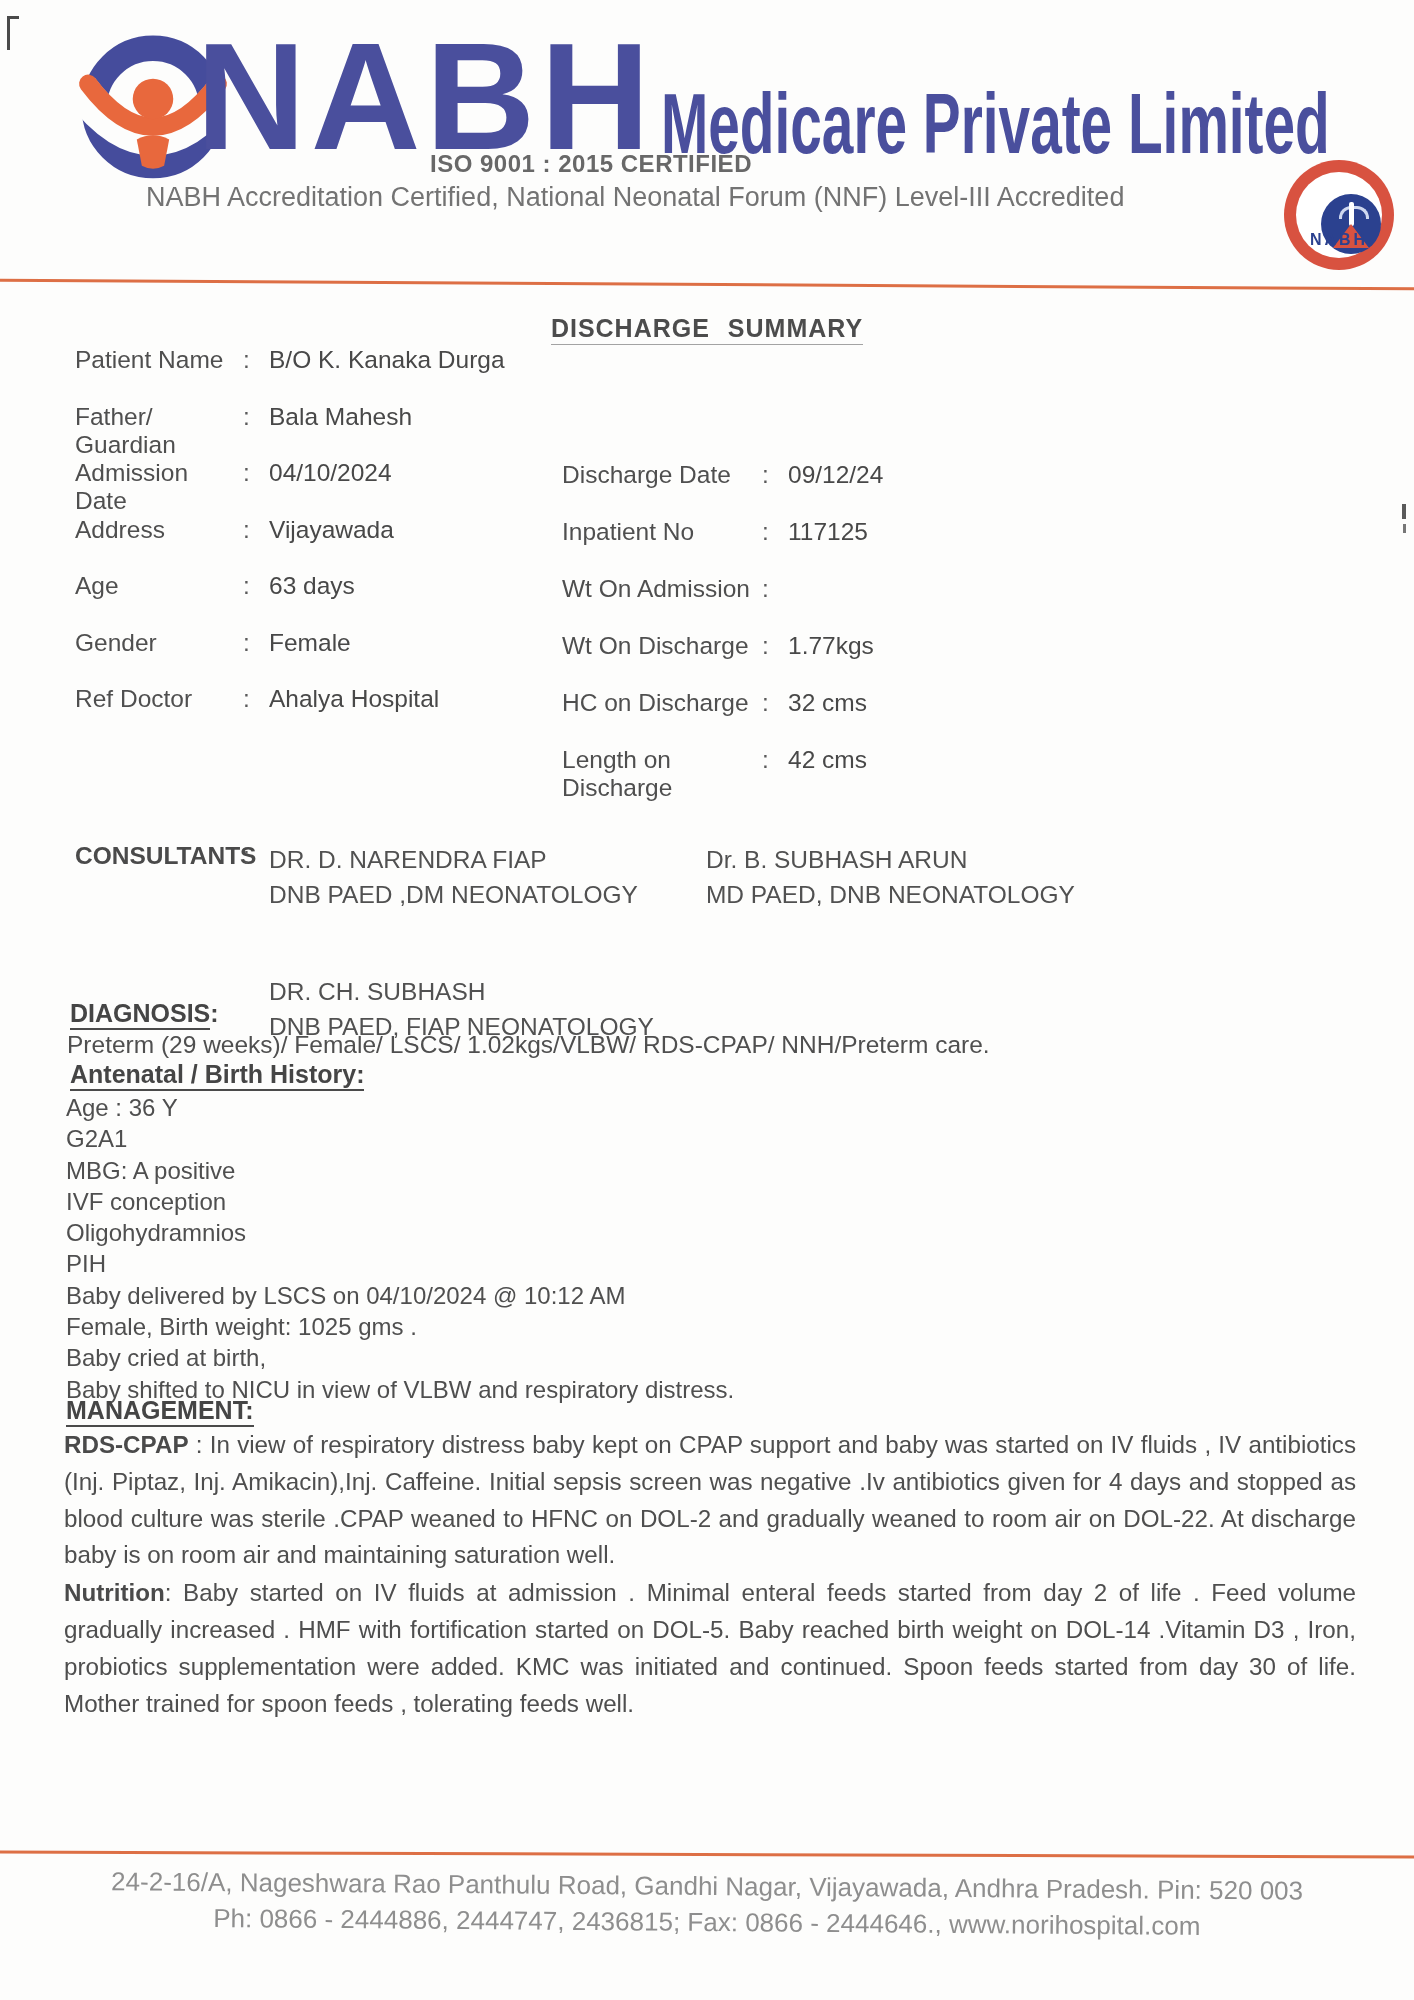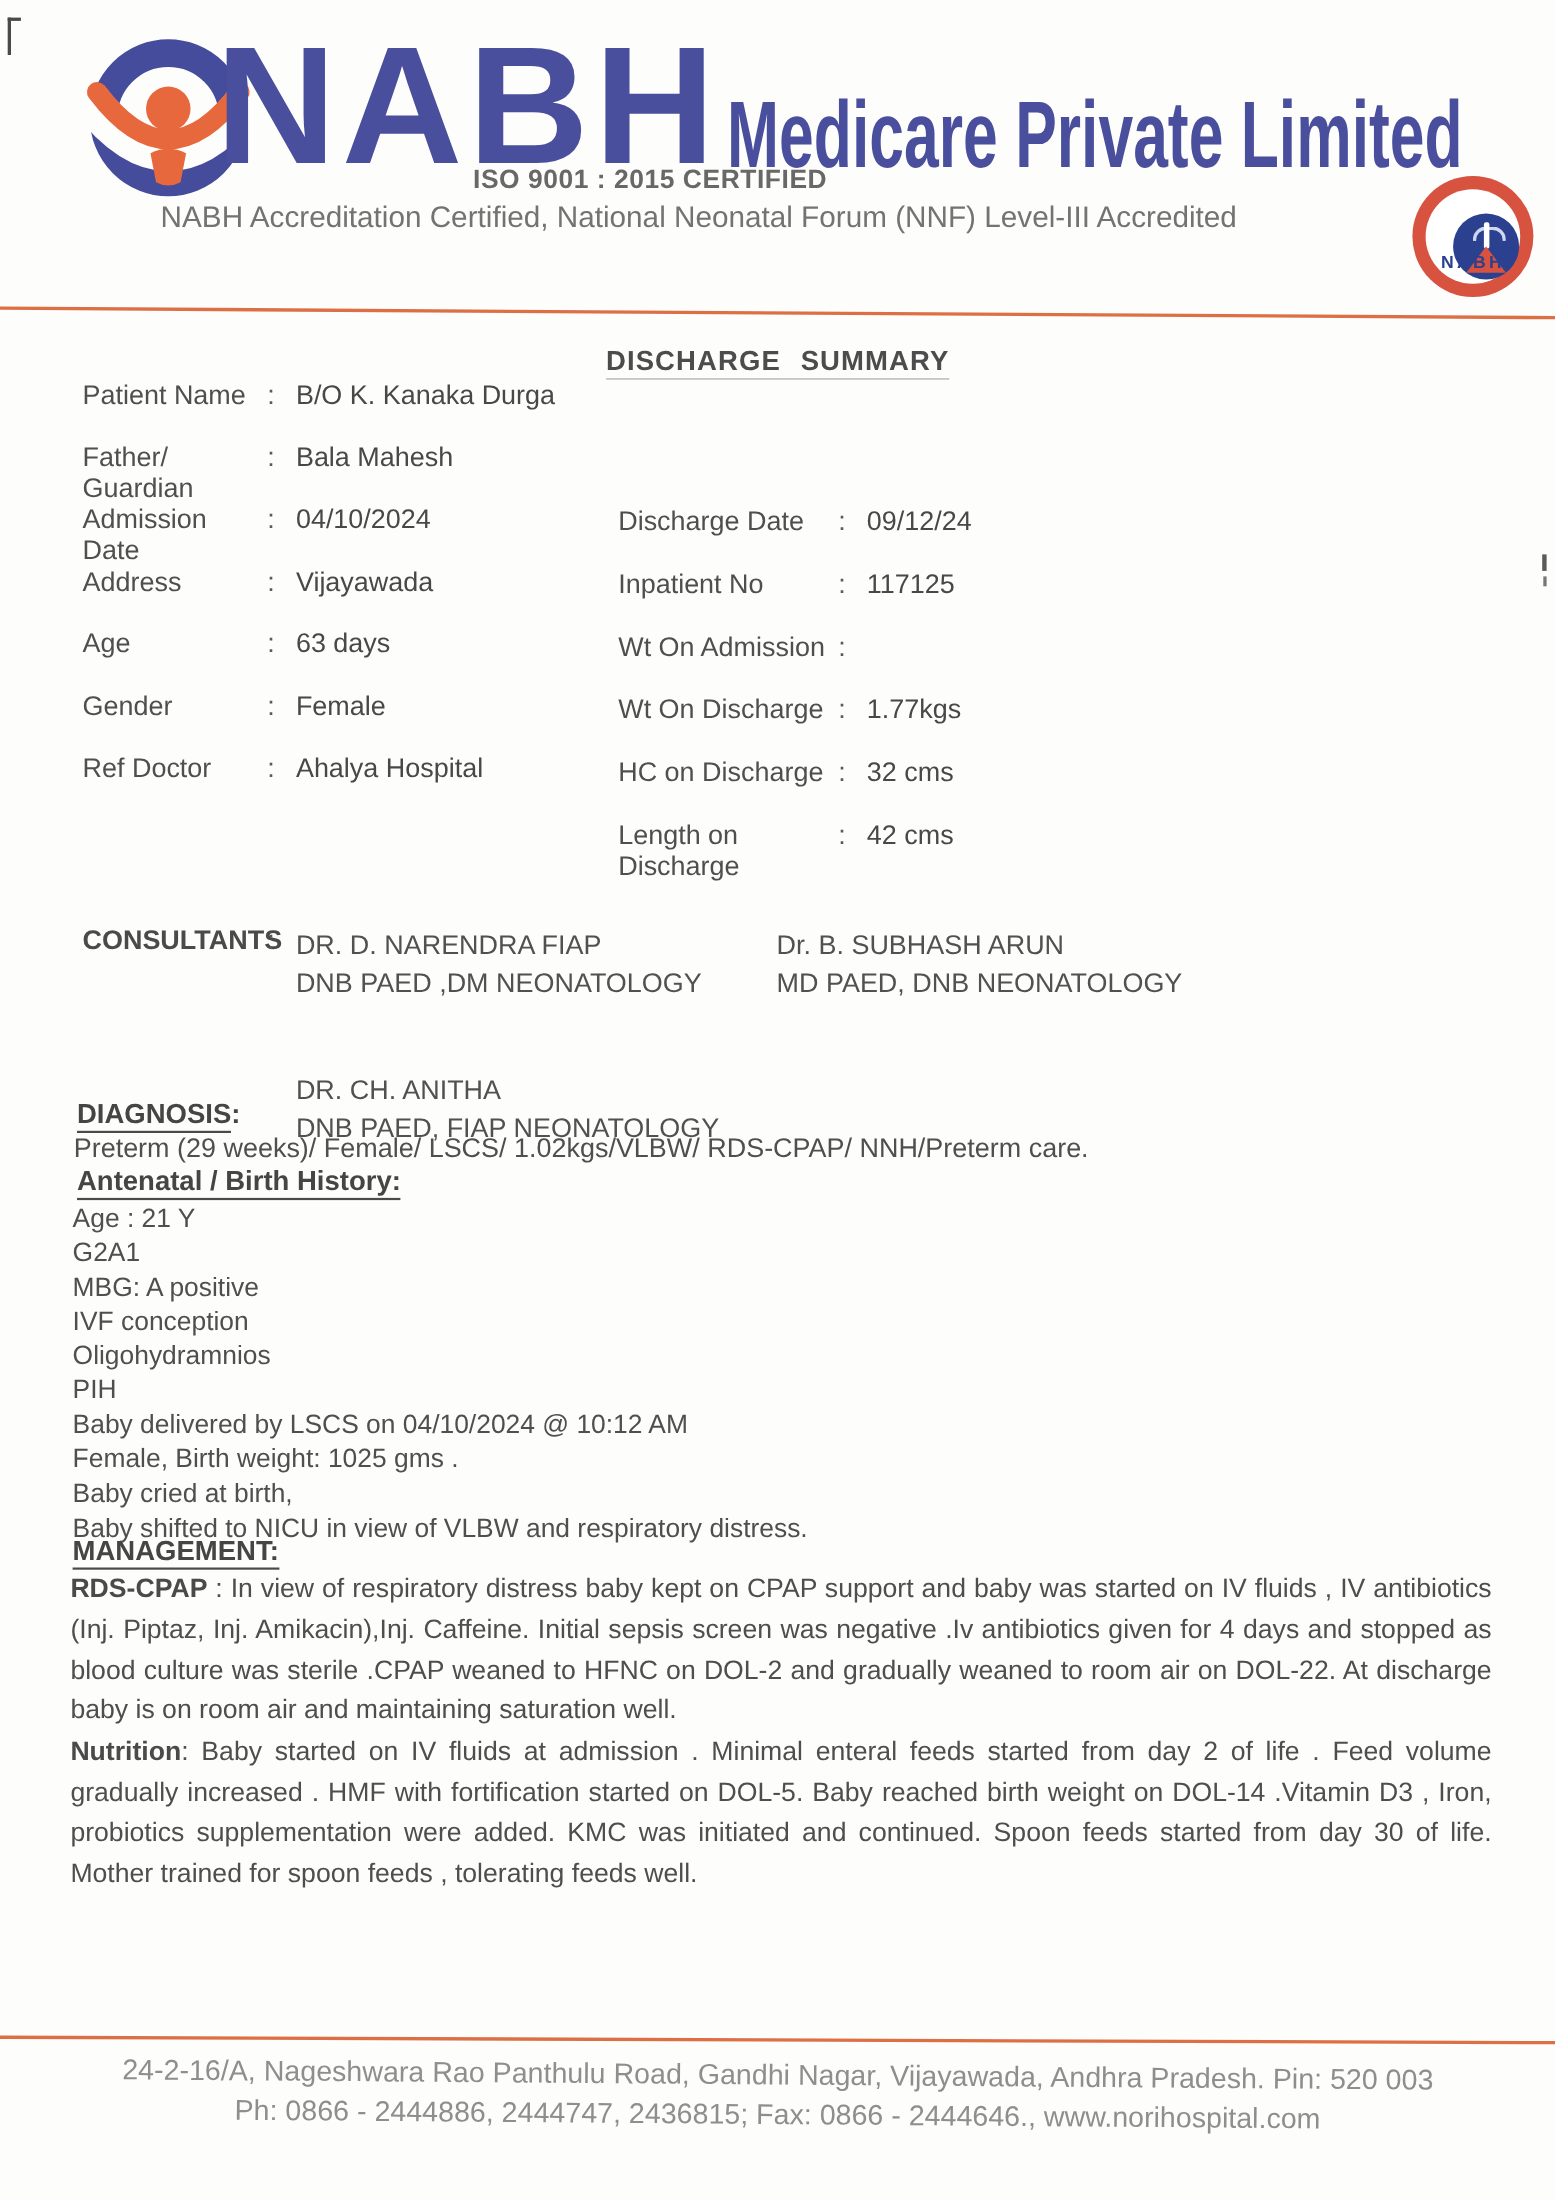--- a/index.html
+++ b/index.html
@@ -196,35 +196,35 @@
           <div>DR. D. NARENDRA FIAP</div>
           <div>DNB PAED ,DM NEONATOLOGY</div>
         </div>
         <div class="cblock">
           <div>Dr. B. SUBHASH ARUN</div>
           <div>MD PAED, DNB NEONATOLOGY</div>
         </div>
       </div>
     </div>
     <div class="cblock cblock-third">
-      <div>DR. CH. ANITHA</div>
+      <div>DR. CH. SUBHASH</div>
       <div>DNB PAED, FIAP NEONATOLOGY</div>
     </div>
   </div>
 
   <div class="section-h diagnosis-h">
     <span class="underl">DIAGNOSIS</span><span>:</span>
   </div>
   <div class="diagnosis-t">Preterm (29 weeks)/ Female/ LSCS/ 1.02kgs/VLBW/ RDS-CPAP/ NNH/Preterm care.</div>
 
   <div class="section-h antenatal-h">
     <span class="underl">Antenatal / Birth History:</span>
   </div>
   <div class="antenatal-lines">
-    <div>Age : 21 Y</div>
+    <div>Age : 36 Y</div>
     <div>G2A1</div>
     <div>MBG: A positive</div>
     <div>IVF conception</div>
     <div>Oligohydramnios</div>
     <div>PIH</div>
     <div>Baby delivered by LSCS on 04/10/2024 @ 10:12 AM</div>
     <div>Female, Birth weight: 1025 gms .</div>
     <div>Baby cried at birth,</div>
     <div>Baby shifted to NICU in view of VLBW and respiratory distress.</div>
   </div>

